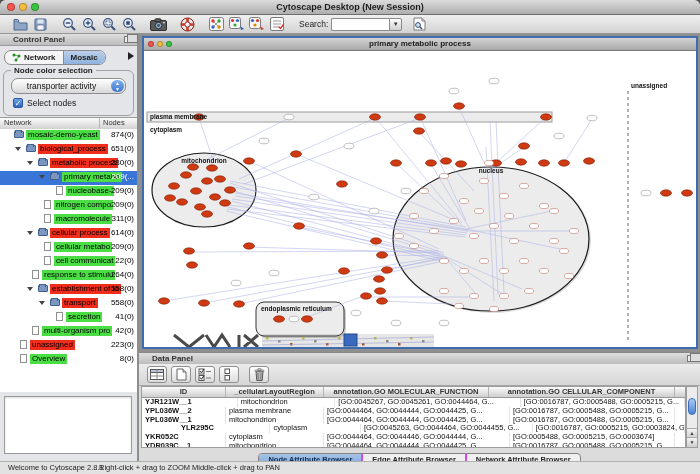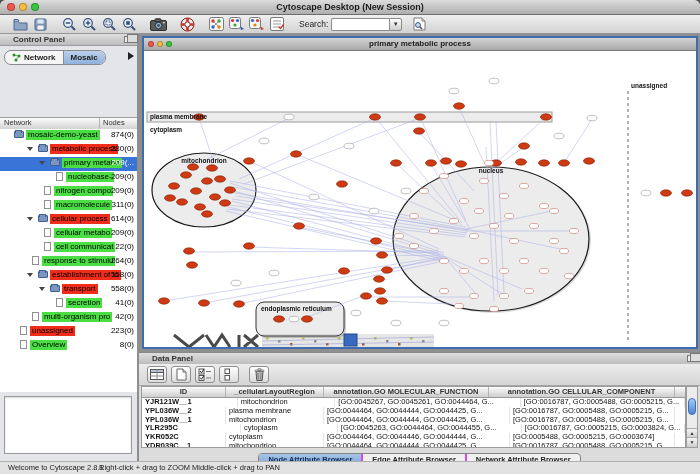--- a/index.html
+++ b/index.html
@@ -256,30 +256,47 @@
               <line x1="7" y1="3" x2="4" y2="7" stroke="#2a8f2a" stroke-width=".7"></line>
             </svg>
           <span>Network</span>
         </div>
         <div class="cp-tab sel">
           <span>Mosaic</span>
         </div>
       </div>
       <div class="tab-more"></div>
 
+      <div class="grpbox">
+        <div class="grpbox-lbl">Node color selection</div>
+        <div class="combo">
+          <div class="combo-txt">transporter activity</div>
+          <div class="combo-cap">▲<br>▼</div>
+        </div>
+        <div class="chkrow">
+          <div class="chk">✓</div>
+          <div class="chk-lbl">Select nodes</div>
+        </div>
+      </div>
 
       <div class="tree-hdr">
         <span class="c1">Network</span>
         <span class="c2">Nodes</span>
       </div>
       <div class="tree-body" id="tree-body">
           <div class="trow">
             <span class="tr-folder" style="left: 14px;"></span>
             <span class="tr-chip chip-green" style="left: 26px;">mosaic-demo-yeast</span>
             <span class="tr-count">874(0)</span>
+          </div>
+          <div class="trow">
+            <span class="tr-arrow" style="left: 15px;"></span>
+            <span class="tr-folder" style="left: 26px;"></span>
+            <span class="tr-chip chip-red" style="left: 38px;">biological_process</span>
+            <span class="tr-count">651(0)</span>
           </div>
           <div class="trow">
             <span class="tr-arrow" style="left: 27px;"></span>
             <span class="tr-folder" style="left: 38px;"></span>
             <span class="tr-chip chip-red" style="left: 50px;">metabolic process</span>
             <span class="tr-count">280(0)</span>
           </div>
           <div class="trow sel">
             <span class="tr-arrow" style="left: 39px;"></span>
             <span class="tr-folder" style="left: 50px;"></span>
@@ -628,21 +645,21 @@
                 <div class="dt-c" style="width: 186px;">[GO:0044464, GO:0044444, GO:0044425, G...</div>
                 <div class="dt-c" style="width: 165px;">[GO:0016787, GO:0005488, GO:0005215, G...</div>
               </div>
               <div class="dt-row">
                 <div class="dt-c id" style="width: 84px;">YPL036W__1</div>
                 <div class="dt-c" style="width: 98px;">mitochondrion</div>
                 <div class="dt-c" style="width: 186px;">[GO:0044464, GO:0044444, GO:0044425, G...</div>
                 <div class="dt-c" style="width: 165px;">[GO:0016787, GO:0005488, GO:0005215, G...</div>
               </div>
               <div class="dt-row">
-                <div class="dt-c id" style="width: 100px;">YLR295C</div>
+                <div class="dt-c id" style="width: 100px; margin-left: 36px;">YLR295C</div>
                 <div class="dt-c" style="width: 98px;">cytoplasm</div>
                 <div class="dt-c" style="width: 186px;">[GO:0045263, GO:0044464, GO:0044455, G...</div>
                 <div class="dt-c" style="width: 165px;">[GO:0016787, GO:0005215, GO:0003824, G...</div>
               </div>
               <div class="dt-row">
                 <div class="dt-c id" style="width: 84px;">YKR052C</div>
                 <div class="dt-c" style="width: 98px;">cytoplasm</div>
                 <div class="dt-c" style="width: 186px;">[GO:0044464, GO:0044446, GO:0044444, G...</div>
                 <div class="dt-c" style="width: 165px;">[GO:0005488, GO:0005215, GO:0003674]</div>
               </div>

